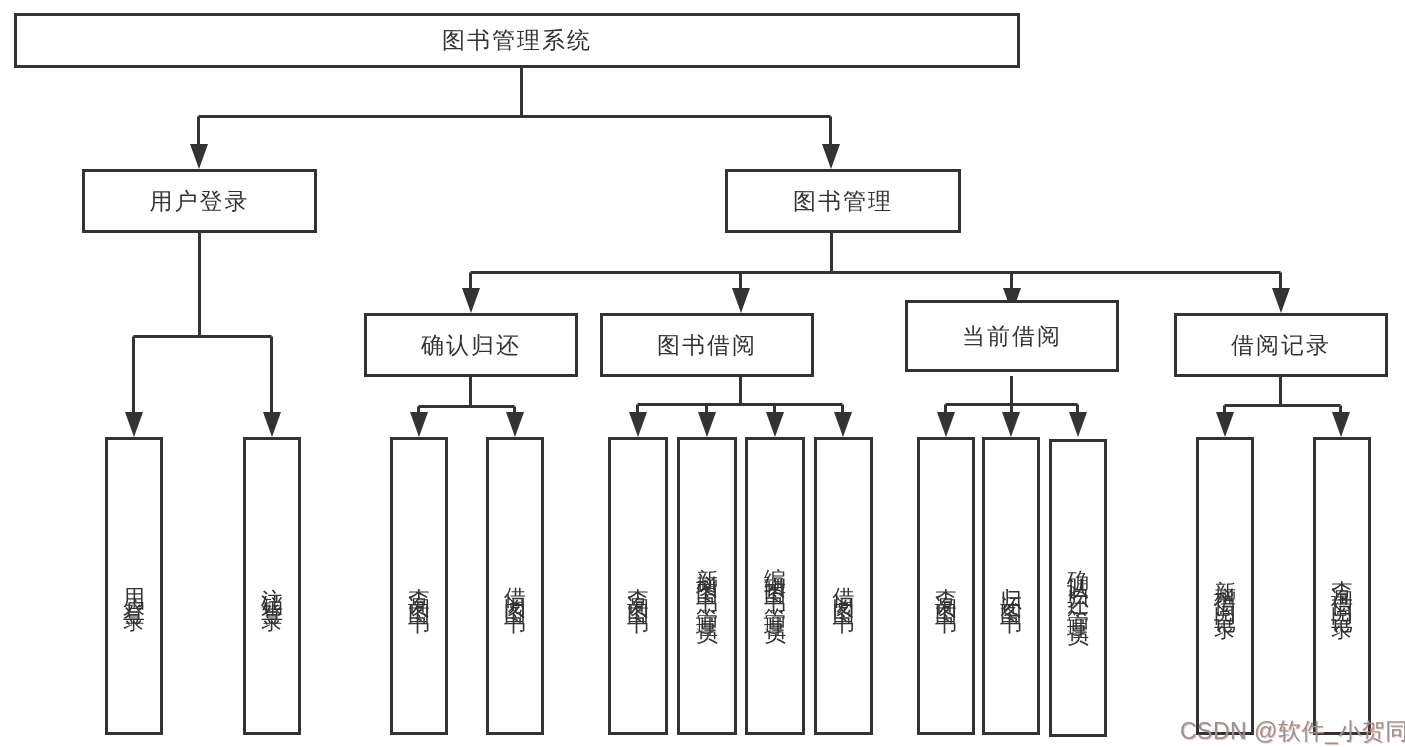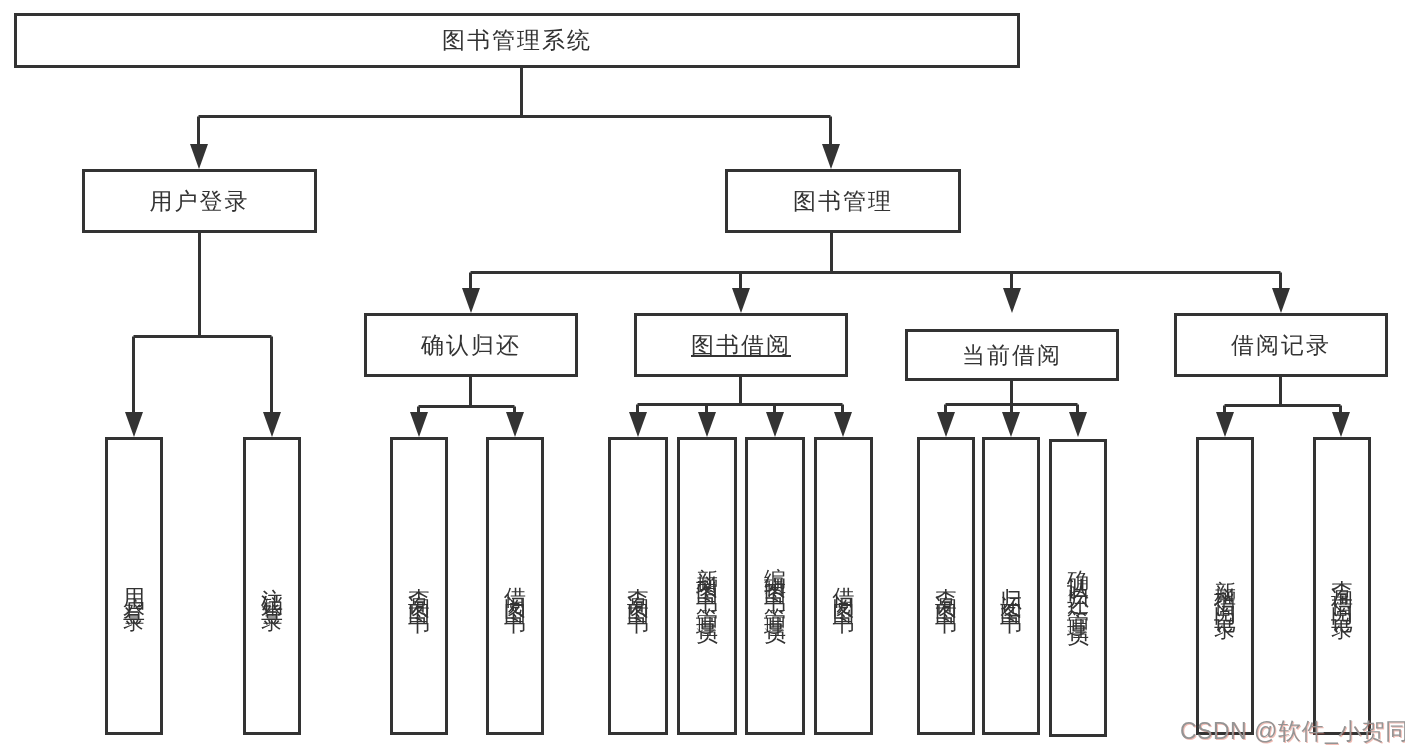--- a/index.html
+++ b/index.html
@@ -93,24 +93,24 @@
   <div class="box" style="left:82px;top:169px;width:235px;height:64px;">
     <span class="hlabel">用户登录</span>
   </div>
   <div class="box" style="left:714px;top:169px;width:236px;height:64px;margin-left:11px;">
     <span class="hlabel">图书管理</span>
   </div>
 
   <div class="box" style="left:364px;top:313px;width:214px;height:64px;">
     <span class="hlabel">确认归还</span>
   </div>
-  <div class="box" style="left:634px;top:313px;width:214px;height:64px;text-decoration:underline;">
+  <div class="box" style="left:600px;top:313px;width:214px;height:64px;">
     <span class="hlabel">图书借阅</span>
   </div>
-  <div class="box" style="left:905px;top:329px;width:214px;height:52px;">
+  <div class="box" style="left:905px;top:300px;width:214px;height:72px;">
     <span class="hlabel">当前借阅</span>
   </div>
   <div class="box" style="left:1174px;top:313px;width:214px;height:64px;">
     <span class="hlabel">借阅记录</span>
   </div>
 
   <div class="box leaf" style="left:105px;top:437px;width:58px;height:298px;">
     <span class="vtext">用户登录</span>
   </div>
   <div class="box leaf" style="left:243px;top:437px;width:58px;height:298px;">

